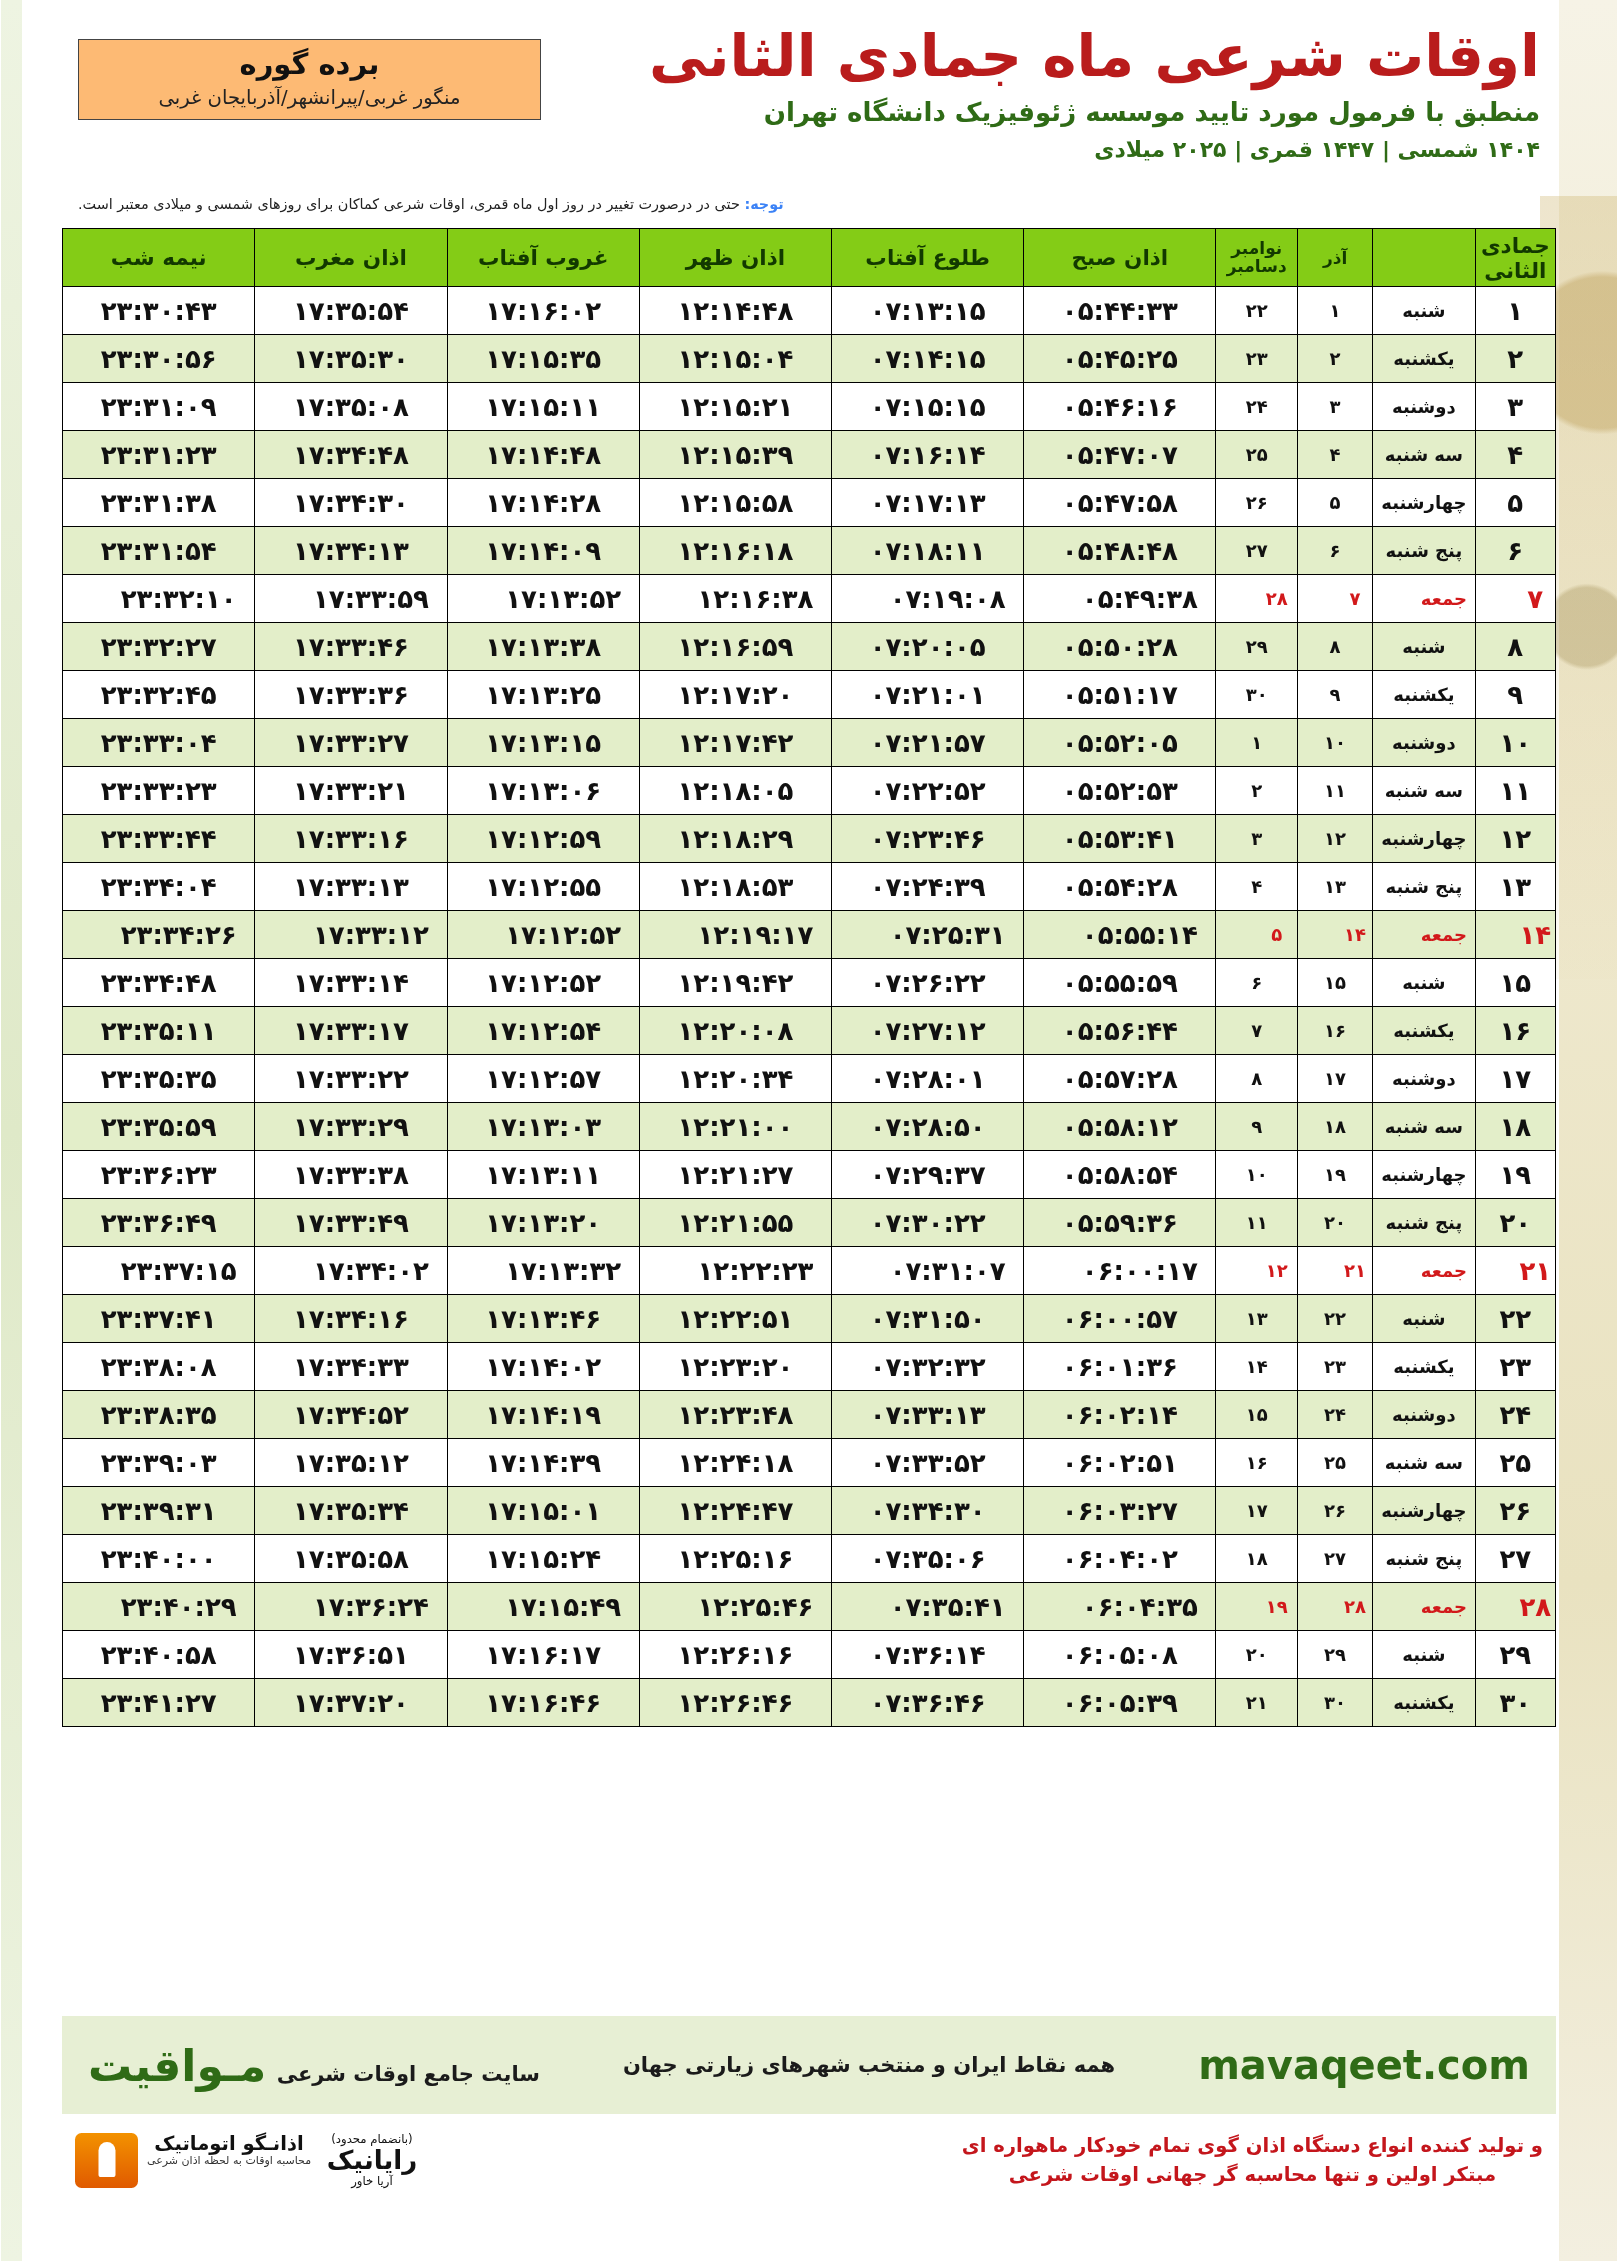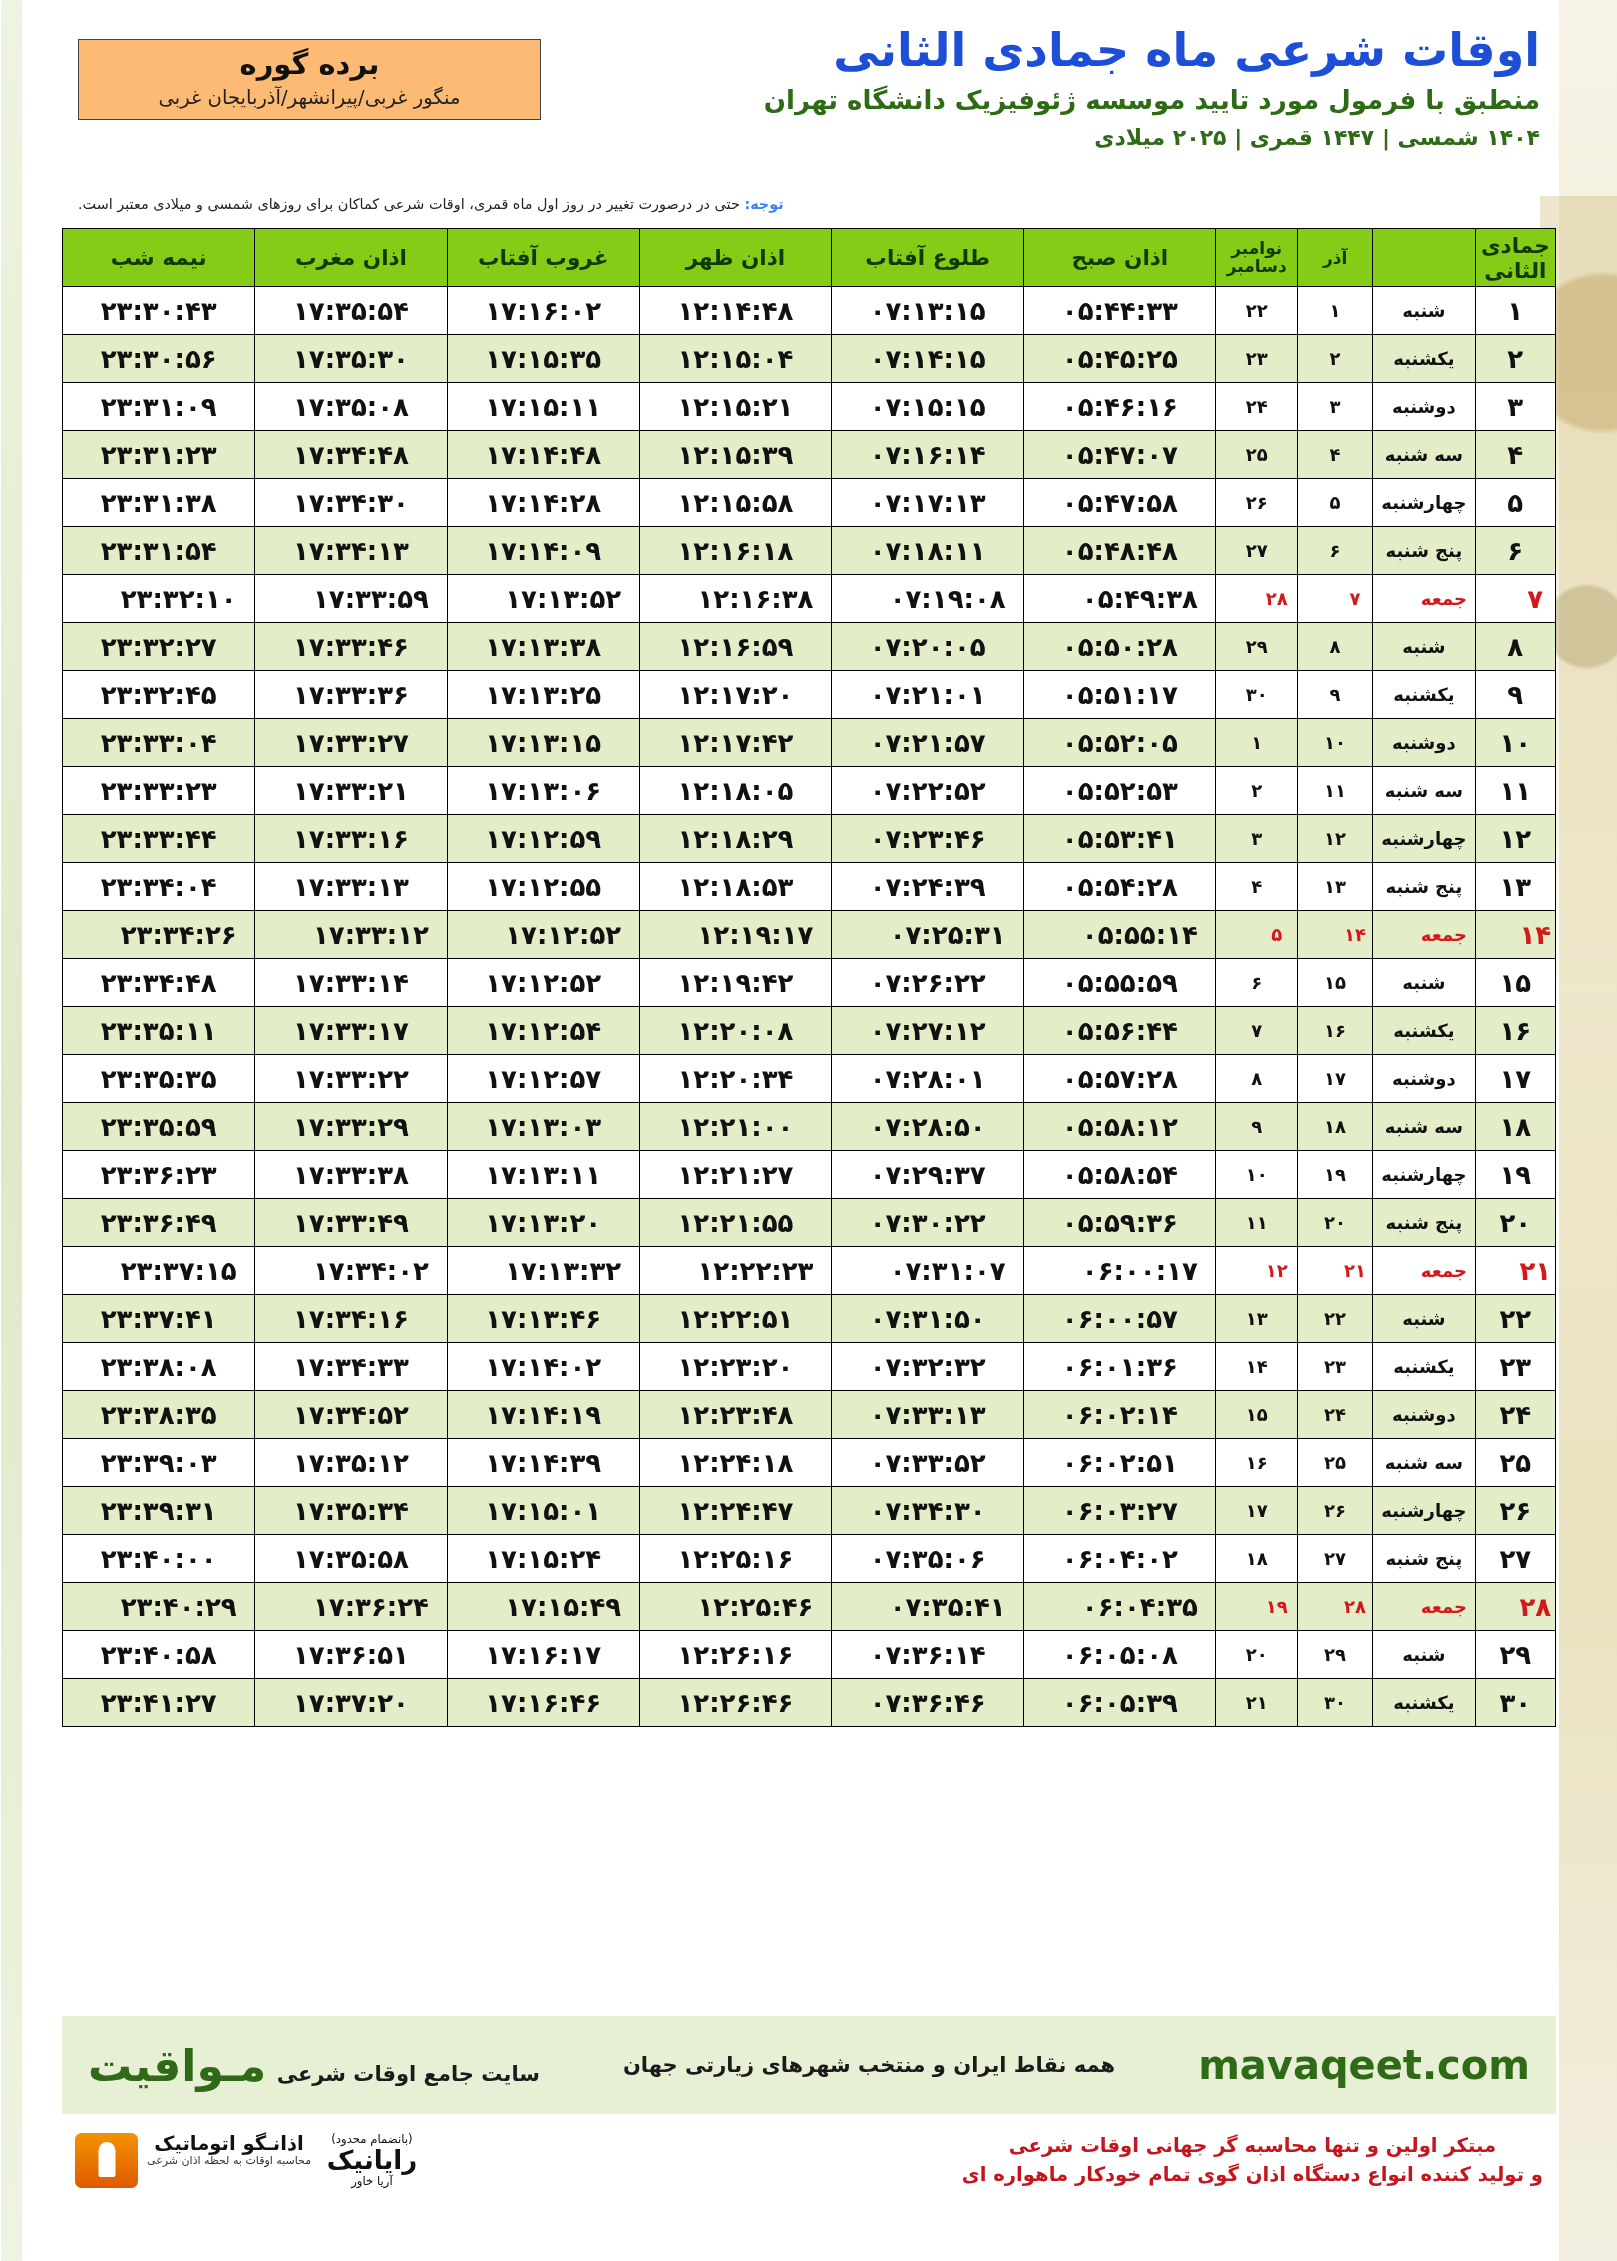--- a/index.html
+++ b/index.html
@@ -31,21 +31,21 @@
   .page{position:relative;z-index:2;width:1618px;height:2261px;}
 
   
   .header{
     position:relative;height:196px;
   }
   .title-block{
     position:absolute;right:78px;top:26px;width:926px;text-align:right;
   }
   .main-title{
-    font-size:46px;font-weight:bold;color:#1d4ed8;letter-spacing:-0.7px;line-height:1.05;
+    font-size:58px;font-weight:bold;color:#b91c1c;letter-spacing:-0.7px;line-height:1.05;
   }
   .sub-title{
     font-size:26px;font-weight:bold;color:#2f6b16;margin-top:10.4px;line-height:1.2;
   }
   .date-line{
     font-size:22px;color:#2f6b16;margin-top:9px;font-weight:bold;
   }
   .loc-box{
     position:absolute;left:78px;top:39px;width:463px;
     border:1.3px solid #444;background:#fdba74;text-align:center;padding:9px 6.5px 10.4px 6.5px;
@@ -555,22 +555,22 @@
       <div class="brand-mid">همه نقاط ایران و منتخب شهرهای زیارتی جهان</div>
       <div style="display:flex;align-items:baseline;gap:10.4px;">
         <div class="brand-mid">سایت جامع اوقات شرعی</div>
         <div class="brand-fa">مـواقیت</div>
       </div>
     </div>
 
     <div class="foot-bottom">
 
       <div class="foot-mid-txt">
+        <div>و تولید کننده انواع دستگاه اذان گوی تمام خودکار ماهواره ای</div>
         <div>مبتکر اولین و تنها محاسبه گر جهانی اوقات شرعی</div>
-        <div>و تولید کننده انواع دستگاه اذان گوی تمام خودکار ماهواره ای</div>
       </div>
 
       <div class="foot-right">
         <div class="rayaneek">
           <small>(بانضمام محدود)</small>
           <span>رایانیک</span>
           <small>آریا خاور</small>
         </div>
         <div class="azan-logo">
           <div class="azan-txt">

